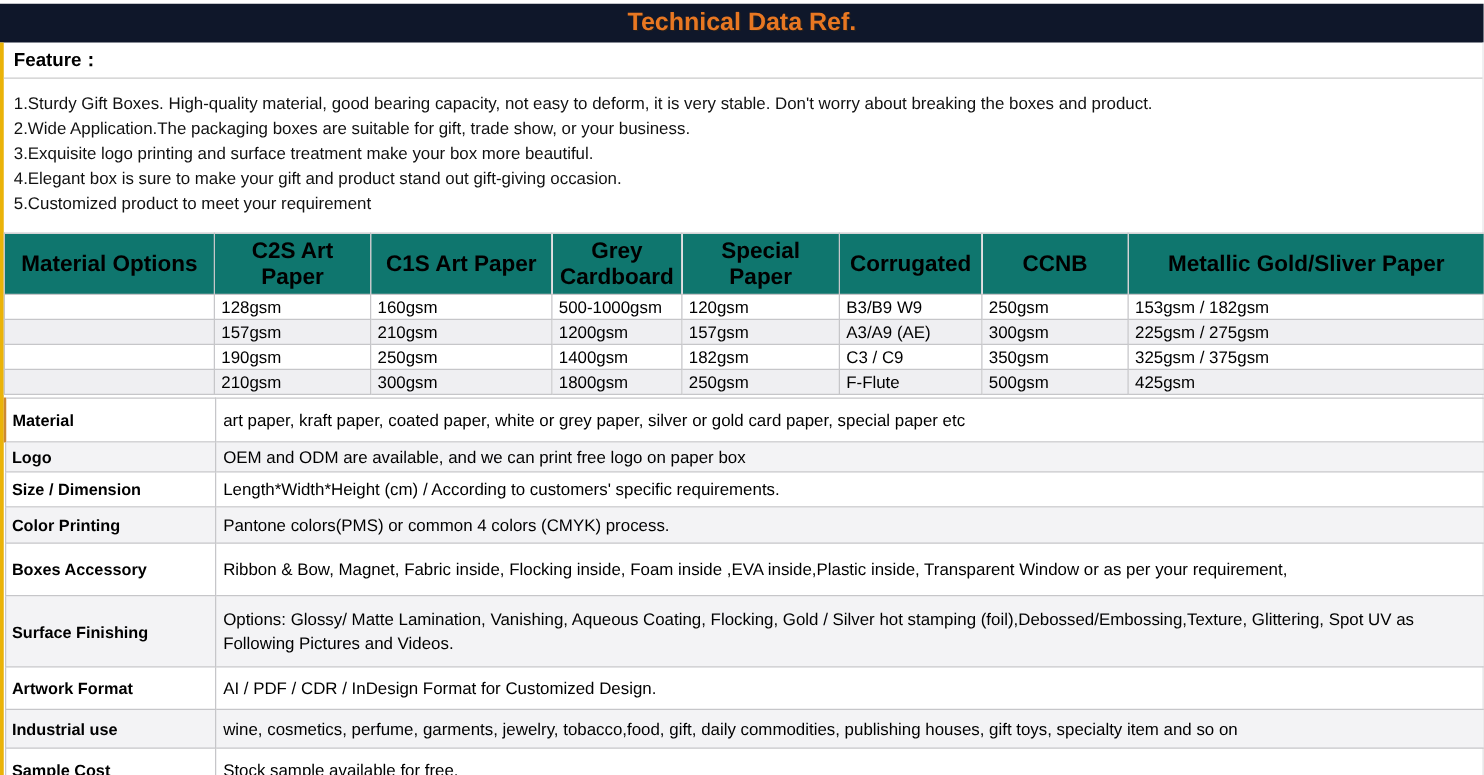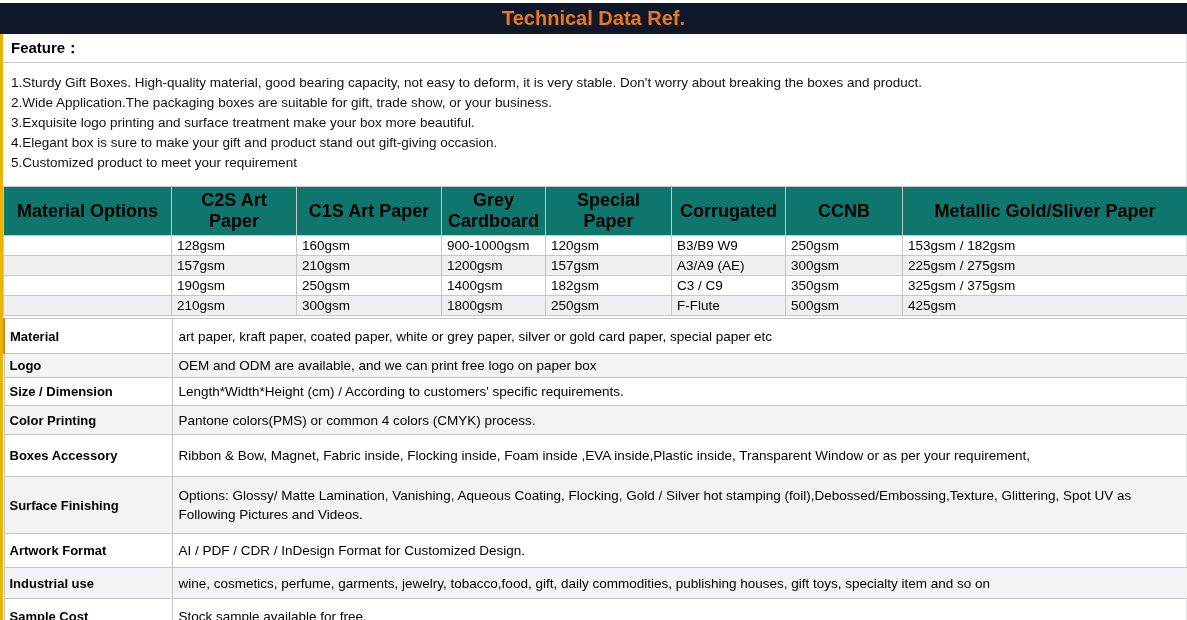--- a/index.html
+++ b/index.html
@@ -96,21 +96,21 @@
             <th>Corrugated</th>
             <th>CCNB</th>
             <th>Metallic Gold/Sliver Paper</th>
           </tr>
         </thead>
       <tbody>
           <tr>
             <td></td>
             <td>128gsm</td>
             <td>160gsm</td>
-            <td>900-1000gsm</td>
+            <td>500-1000gsm</td>
             <td>120gsm</td>
             <td>B3/B9 W9</td>
             <td>250gsm</td>
             <td>153gsm / 182gsm</td>
           </tr>
           <tr>
             <td></td>
             <td>157gsm</td>
             <td>210gsm</td>
             <td>1200gsm</td>

